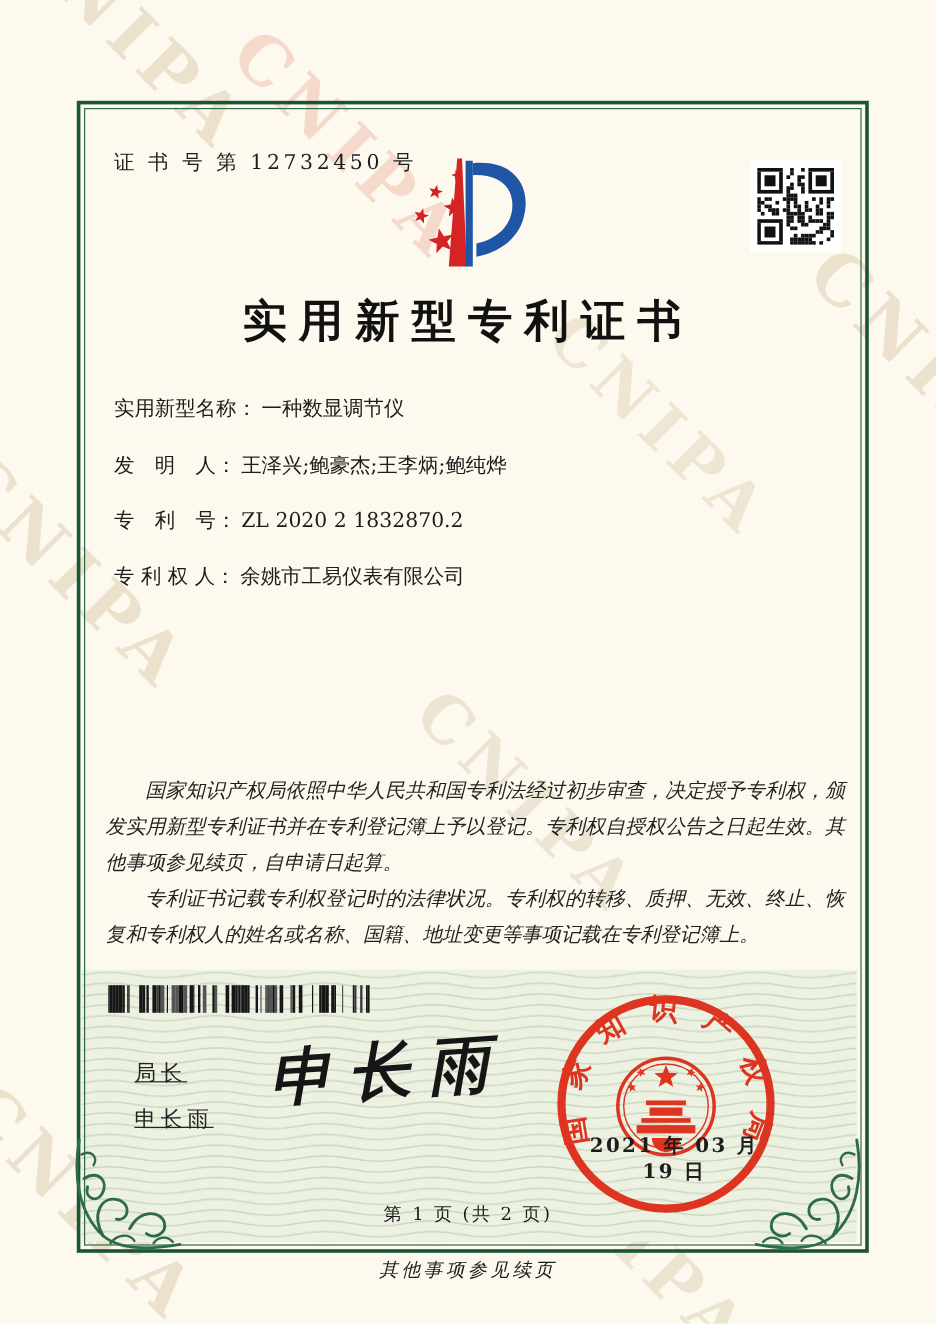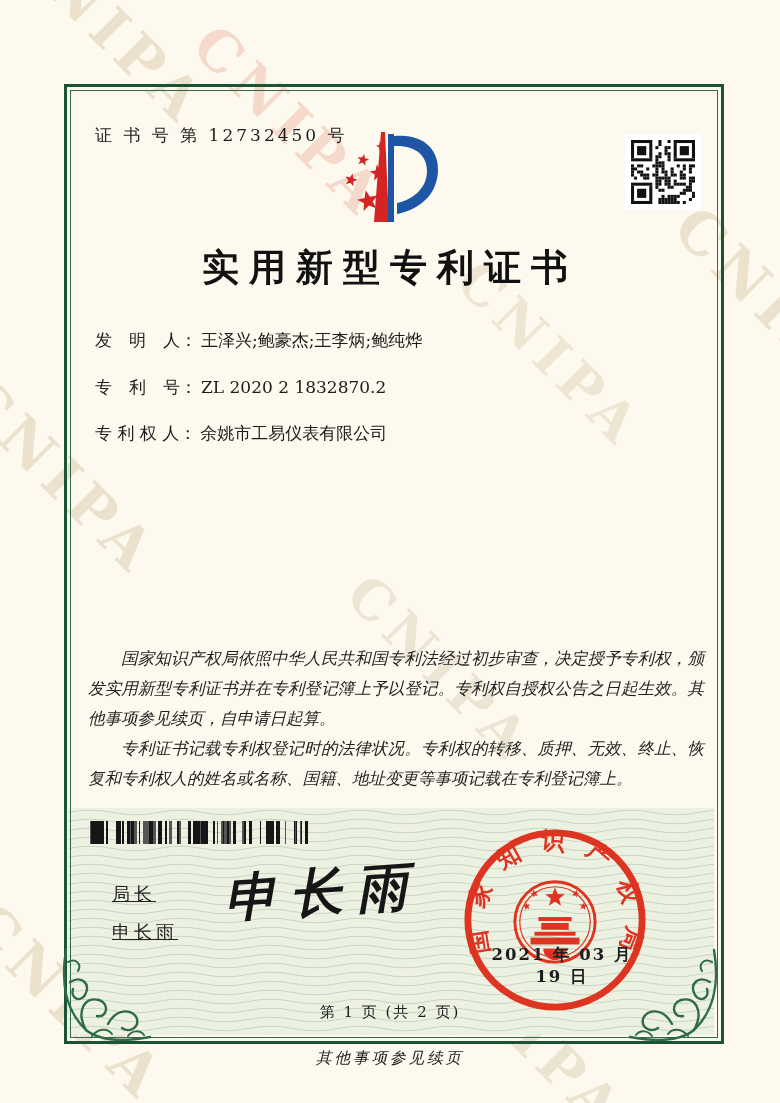--- a/index.html
+++ b/index.html
@@ -302,20 +302,23 @@
       <rect x="0" y="15" width="1" height="5" fill="#111"></rect>
       <rect x="6" y="15" width="1" height="5" fill="#111"></rect>
       <rect x="2" y="16" width="3" height="3" fill="#111"></rect>
     </svg>
 </div>
 
 <div class="doc-title">实用新型专利证书</div>
 
 <div class="fields">
   <div class="field-row">
+    <span class="field-label">实用新型名称：</span><span class="field-value">一种数显调节仪</span>
+  </div>
+  <div class="field-row">
     <span class="field-label">发　明　人：</span><span class="field-value">王泽兴;鲍豪杰;王李炳;鲍纯烨</span>
   </div>
   <div class="field-row">
     <span class="field-label">专　利　号：</span><span class="field-value">ZL 2020 2 1832870.2</span>
   </div>
   <div class="field-row">
     <span class="field-label">专 利 权 人：</span><span class="field-value">余姚市工易仪表有限公司</span>
   </div>
 </div>
 

